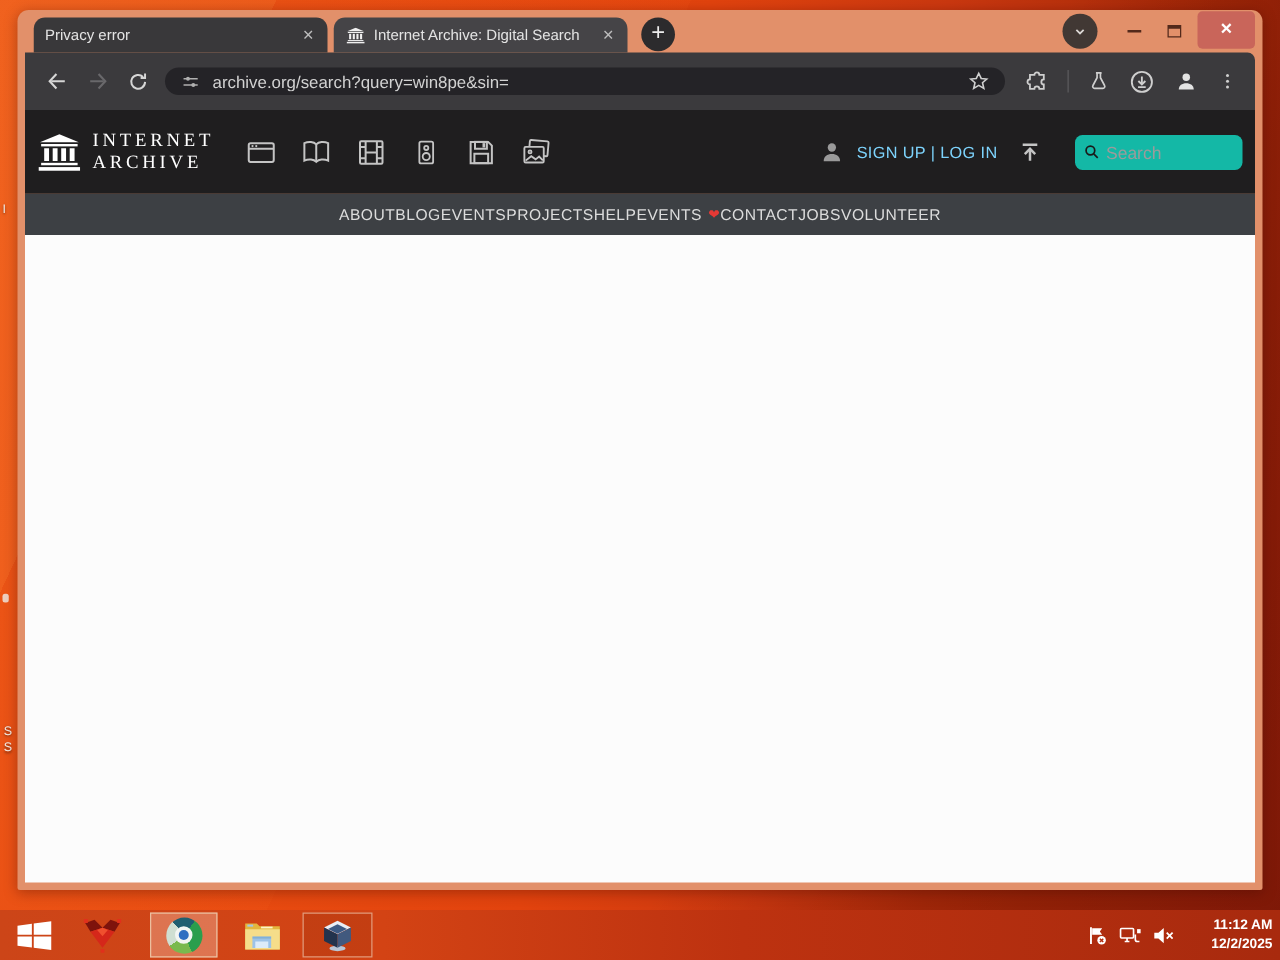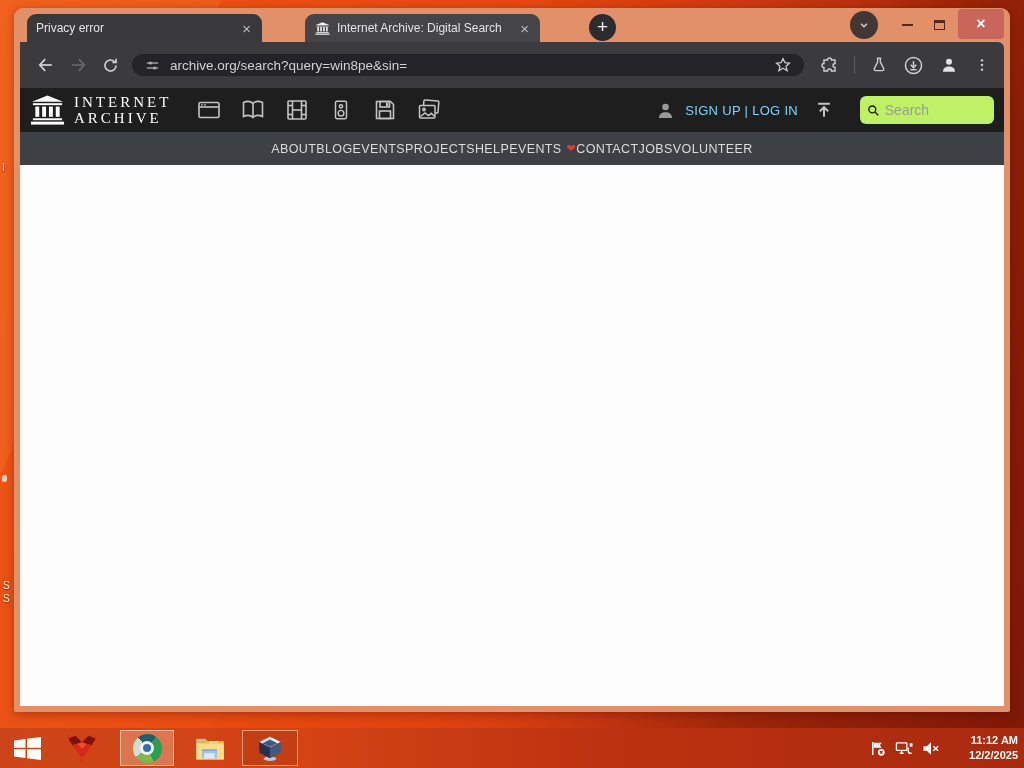--- a/index.html
+++ b/index.html
@@ -19,21 +19,21 @@
 
   
   .browser-window {
     position:absolute; left:14px; top:8px; width:996px; height:704px;
     background:#e2906a; border-radius:9px 9px 2px 2px;
     padding:0 6px 6px; display:flex; flex-direction:column;
     box-shadow:0 2px 10px rgba(60,10,0,.35); z-index:2;
   }
 
   
-  .titlebar { position:relative; height:34px; flex:none; display:flex; align-items:flex-end; padding-left:7px;gap:38px; }
+  .titlebar { position:relative; height:34px; flex:none; display:flex; align-items:flex-end; padding-left:7px; }
   .tab { height:28px; width:235px; display:flex; align-items:center; gap:7px;
          padding:0 9px; border-radius:9px 9px 0 0; cursor:default; }
   .tab.inactive { background:#39383a; margin-right:5px; }
   .tab.active   { background:#454447; }
   .tab-title { flex:1; color:#e4e4e4; font-size:12px; white-space:nowrap; overflow:hidden; text-overflow:ellipsis; }
   .tab-close { color:#bdbdbd; font-size:15px; line-height:1; padding:0 2px; }
   .favicon { width:16px; height:16px; flex:none; display:flex; align-items:center; justify-content:center; }
   .newtab-btn { width:27px; height:27px; margin:0 0 1px 11px; border-radius:50%;
                 background:#2c2b2d; color:#ececec; font-size:19px; line-height:25px; text-align:center; }
 
@@ -51,30 +51,30 @@
   .toolbar { height:46px; flex:none; background:#3b3a3d; border-radius:0 6px 0 0;
              display:flex; align-items:center; padding:0 10px; }
   .tb-btn { width:32px; height:32px; flex:none; display:flex; align-items:center; justify-content:center; }
   .omnibox { flex:1; height:22px; background:#242327; border-radius:15px; margin:0 16px 0 6px;
              display:flex; align-items:center; padding:0 12px; gap:9px; min-width:0; }
   .url-text { flex:1; color:#d2d2d2; font-size:13.5px; white-space:nowrap; overflow:hidden; }
   .right-icons { display:flex; align-items:center; gap:15px; padding-right:4px; }
   .tb-sep { width:1px; height:18px; background:#5c5b5e; }
 
   
-  .ia-header { height:44px; flex:none; background:#1f1e1f; display:flex; align-items:center; padding:0 10px; }
+  .ia-header { height:67px; flex:none; background:#1f1e1f; display:flex; align-items:center; padding:0 10px; }
   .ia-logo { display:flex; align-items:center; gap:9px; }
   .ia-logo-text { color:#fff; font-family:"Liberation Serif", serif; font-size:15px;
                   letter-spacing:3px; line-height:1.08; white-space:nowrap; }
   .media-icons { display:flex; align-items:center; gap:16px; margin-left:24px; }
   .media-icon { width:28px; height:26px; display:flex; align-items:center; justify-content:center; }
   .ia-right { margin-left:auto; display:flex; align-items:center; }
   .account-link { color:#7dd3fc; font-size:13px; letter-spacing:.3px; margin:0 14px 0 9px; white-space:nowrap; }
   .upload-btn { width:24px; height:24px; display:flex; align-items:center; justify-content:center; }
-  .search-box { width:134px; height:28px; background:#bef264; border-radius:6px; margin-left:24px;
+  .search-box { width:134px; height:28px; background:#14b8a6; border-radius:6px; margin-left:24px;
                 display:flex; align-items:center; padding:0 7px; gap:5px; }
   .search-box input { border:none; outline:none; width:100%; font-size:14px; color:#333; background:transparent;
                       font-family:"Liberation Sans", sans-serif; }
   .search-box input::placeholder { color:#9b9b9b; }
 
   
   .ia-nav { height:33px; flex:none; background:#3d4044; display:flex; align-items:center;
             justify-content:center; }
   .nav-item { color:#dcdcdc; font-size:12.5px; letter-spacing:.4px; white-space:nowrap;
               display:flex; align-items:center; gap:5px; }

